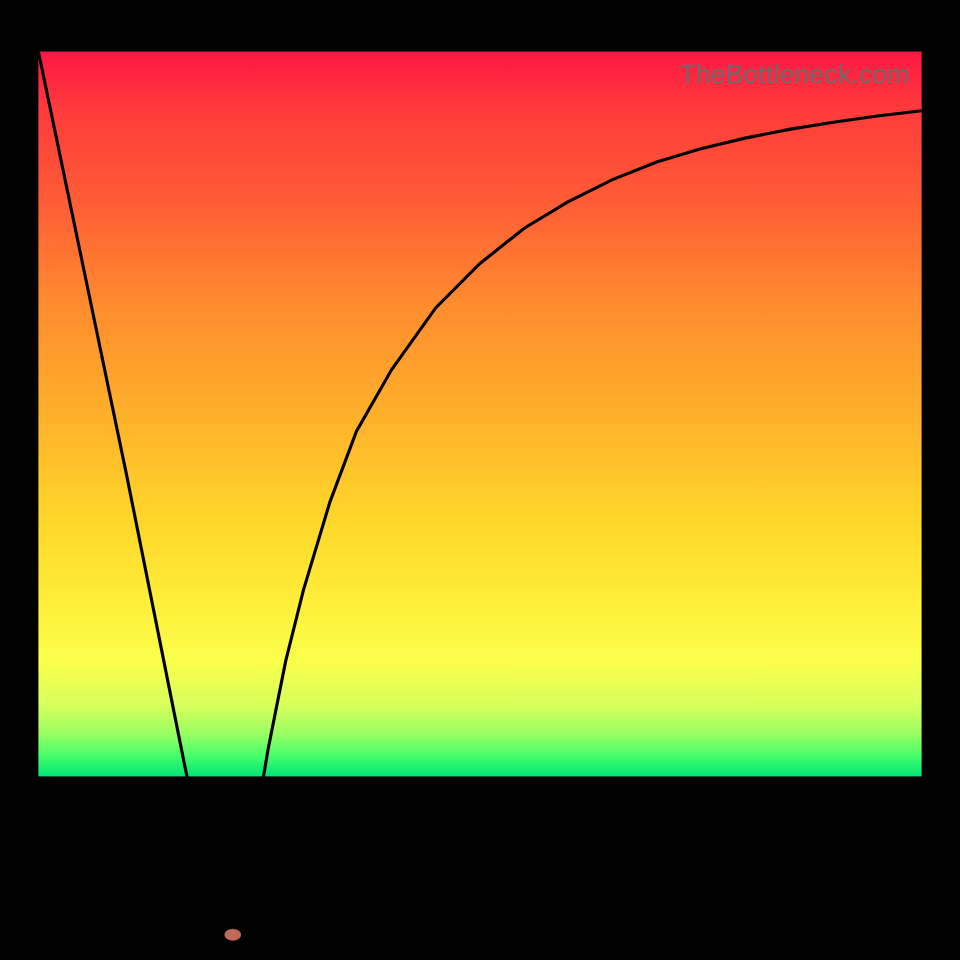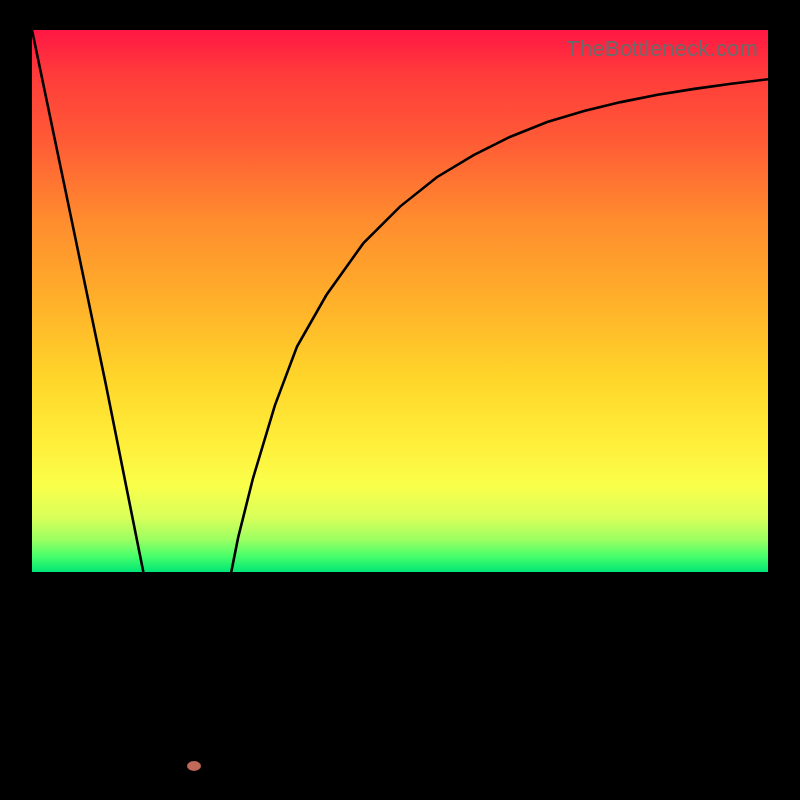--- a/index.html
+++ b/index.html
@@ -12,23 +12,23 @@
   }
   .frame {
     position: relative;
     width: 800px;
     height: 800px;
     background: #000;
   }
   .plot {
     position: absolute;
     left: 32px;
-    top: 30px;
+    top: 43px;
     width: 736px;
-    height: 542px;
+    height: 604px;
     
     background: linear-gradient(to bottom,
       #ff1744 0%,
       #ff3b3b 8%,
       #ff5a36 20%,
       #ff8c2e 35%,
       #ffb02a 50%,
       #ffd52a 64%,
       #ffee3a 76%,
       #faff4a 84%,

